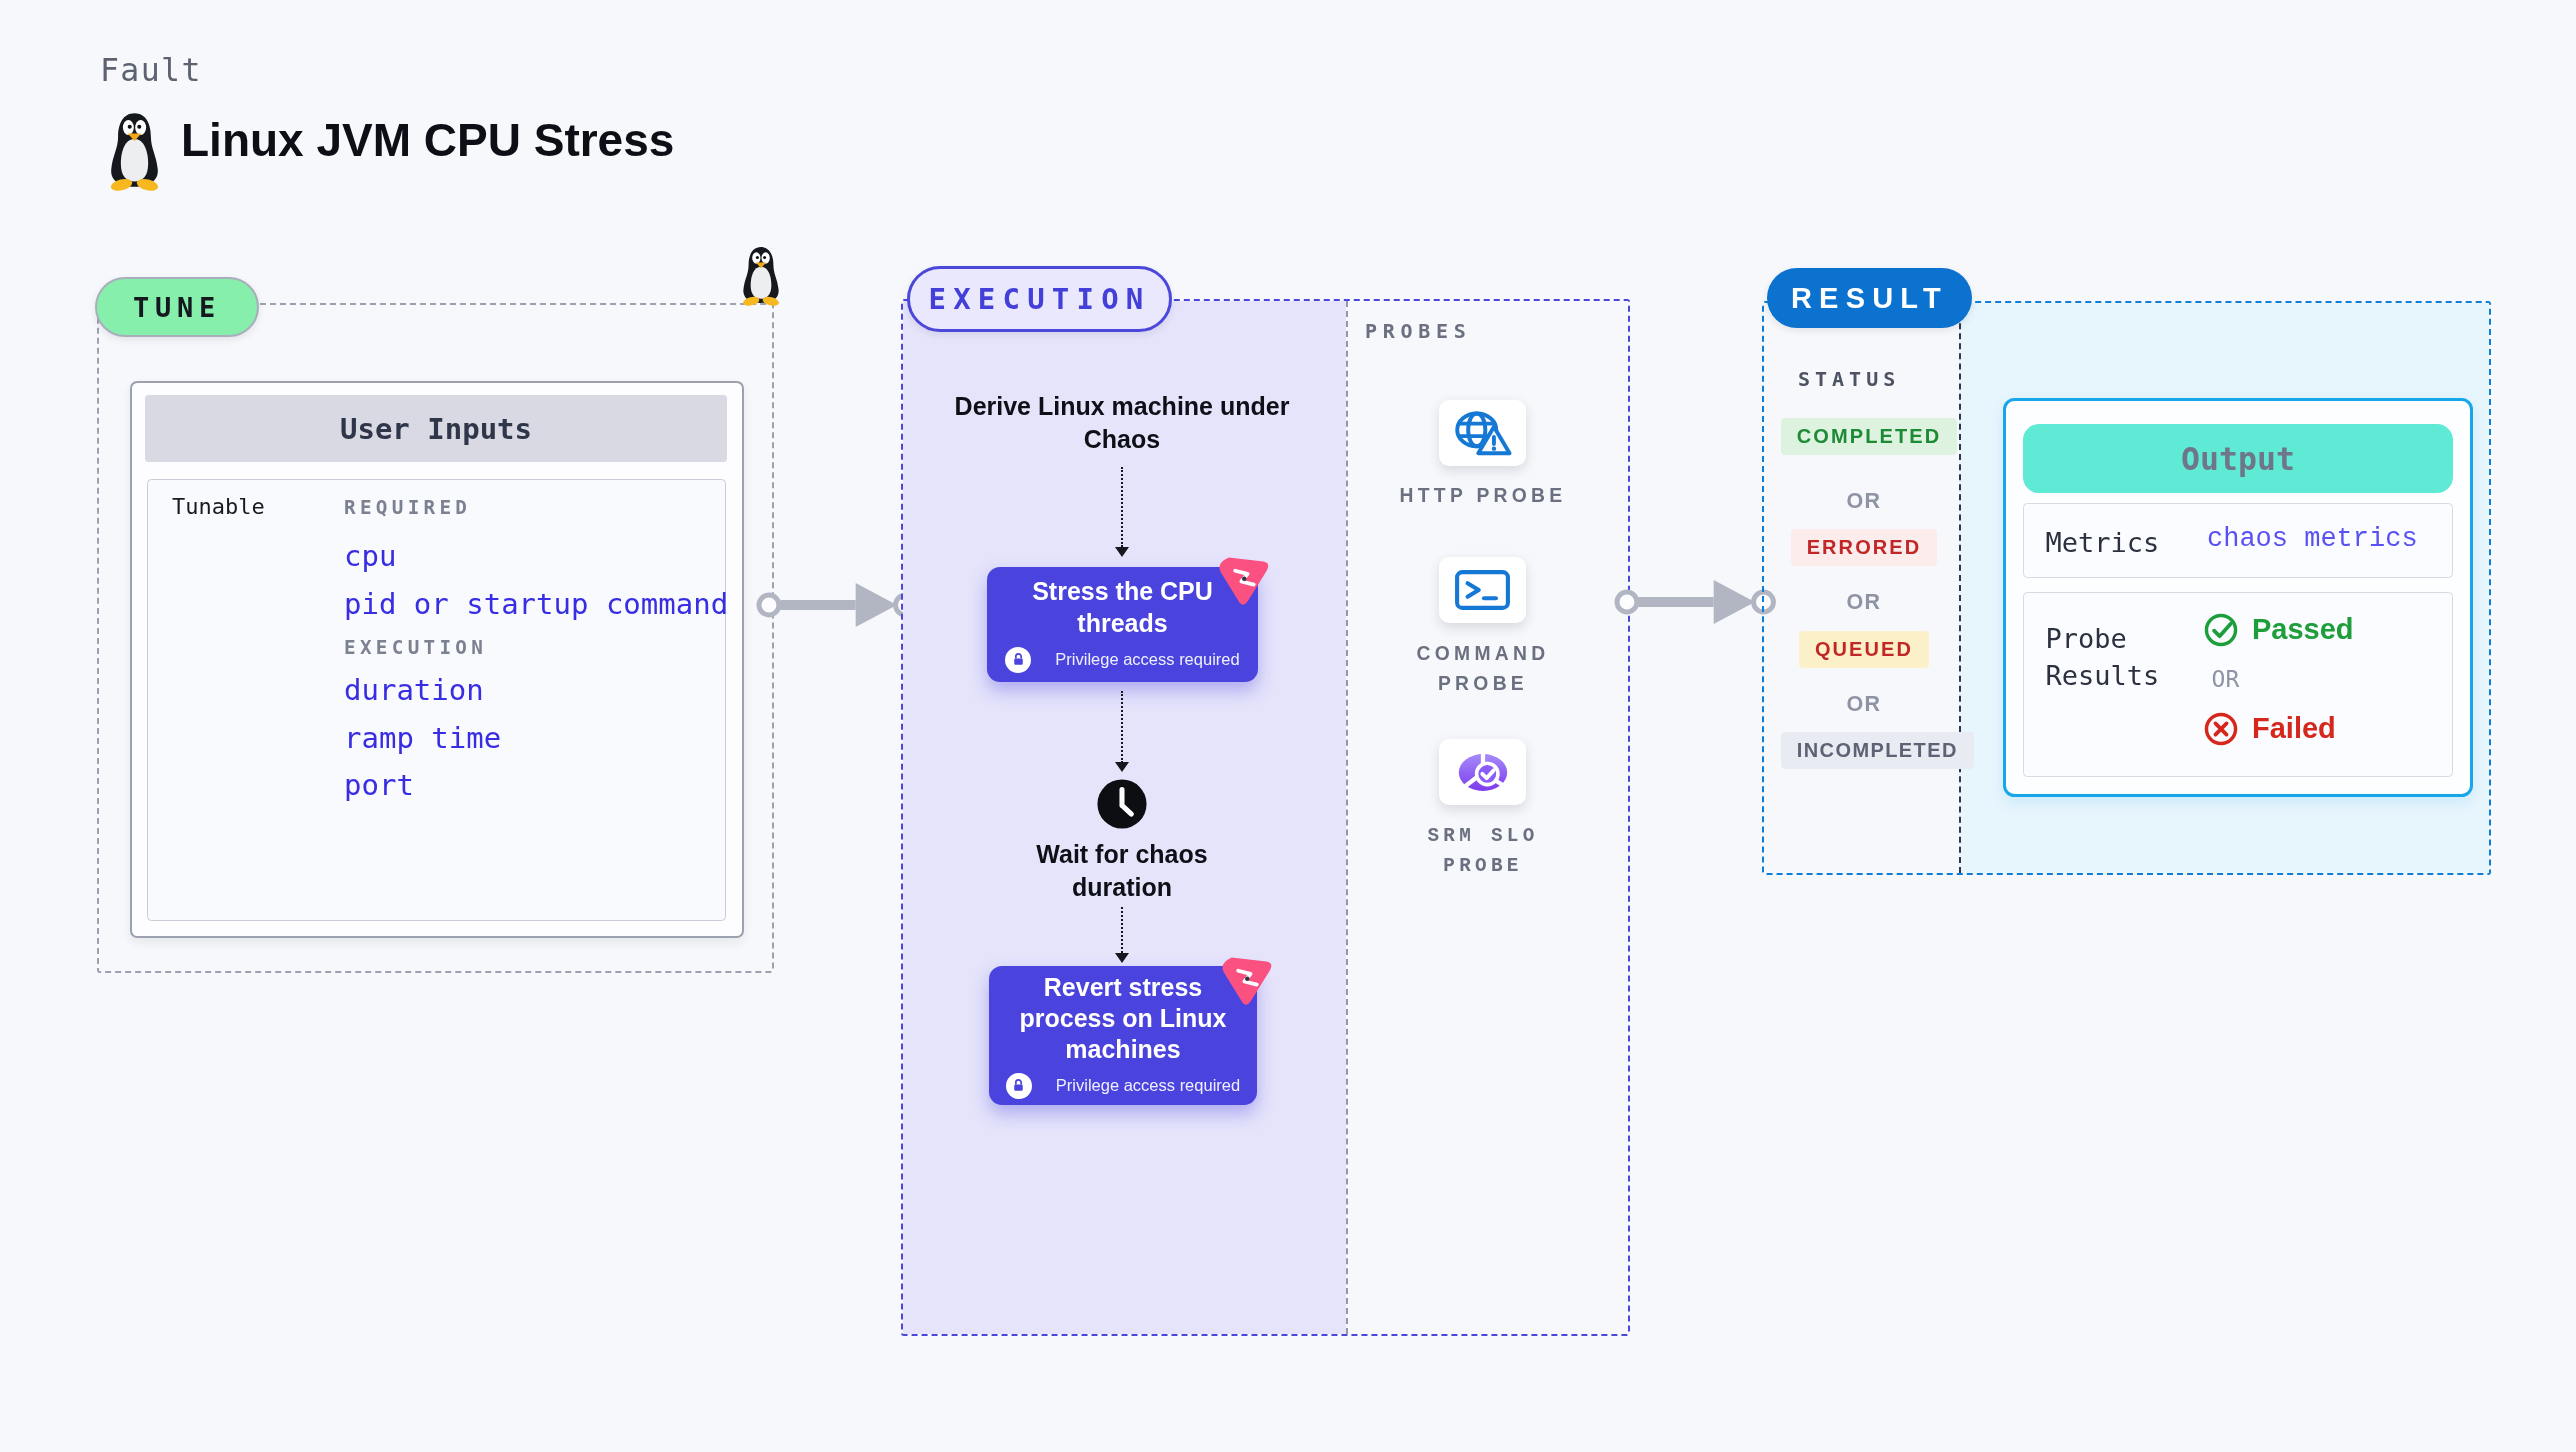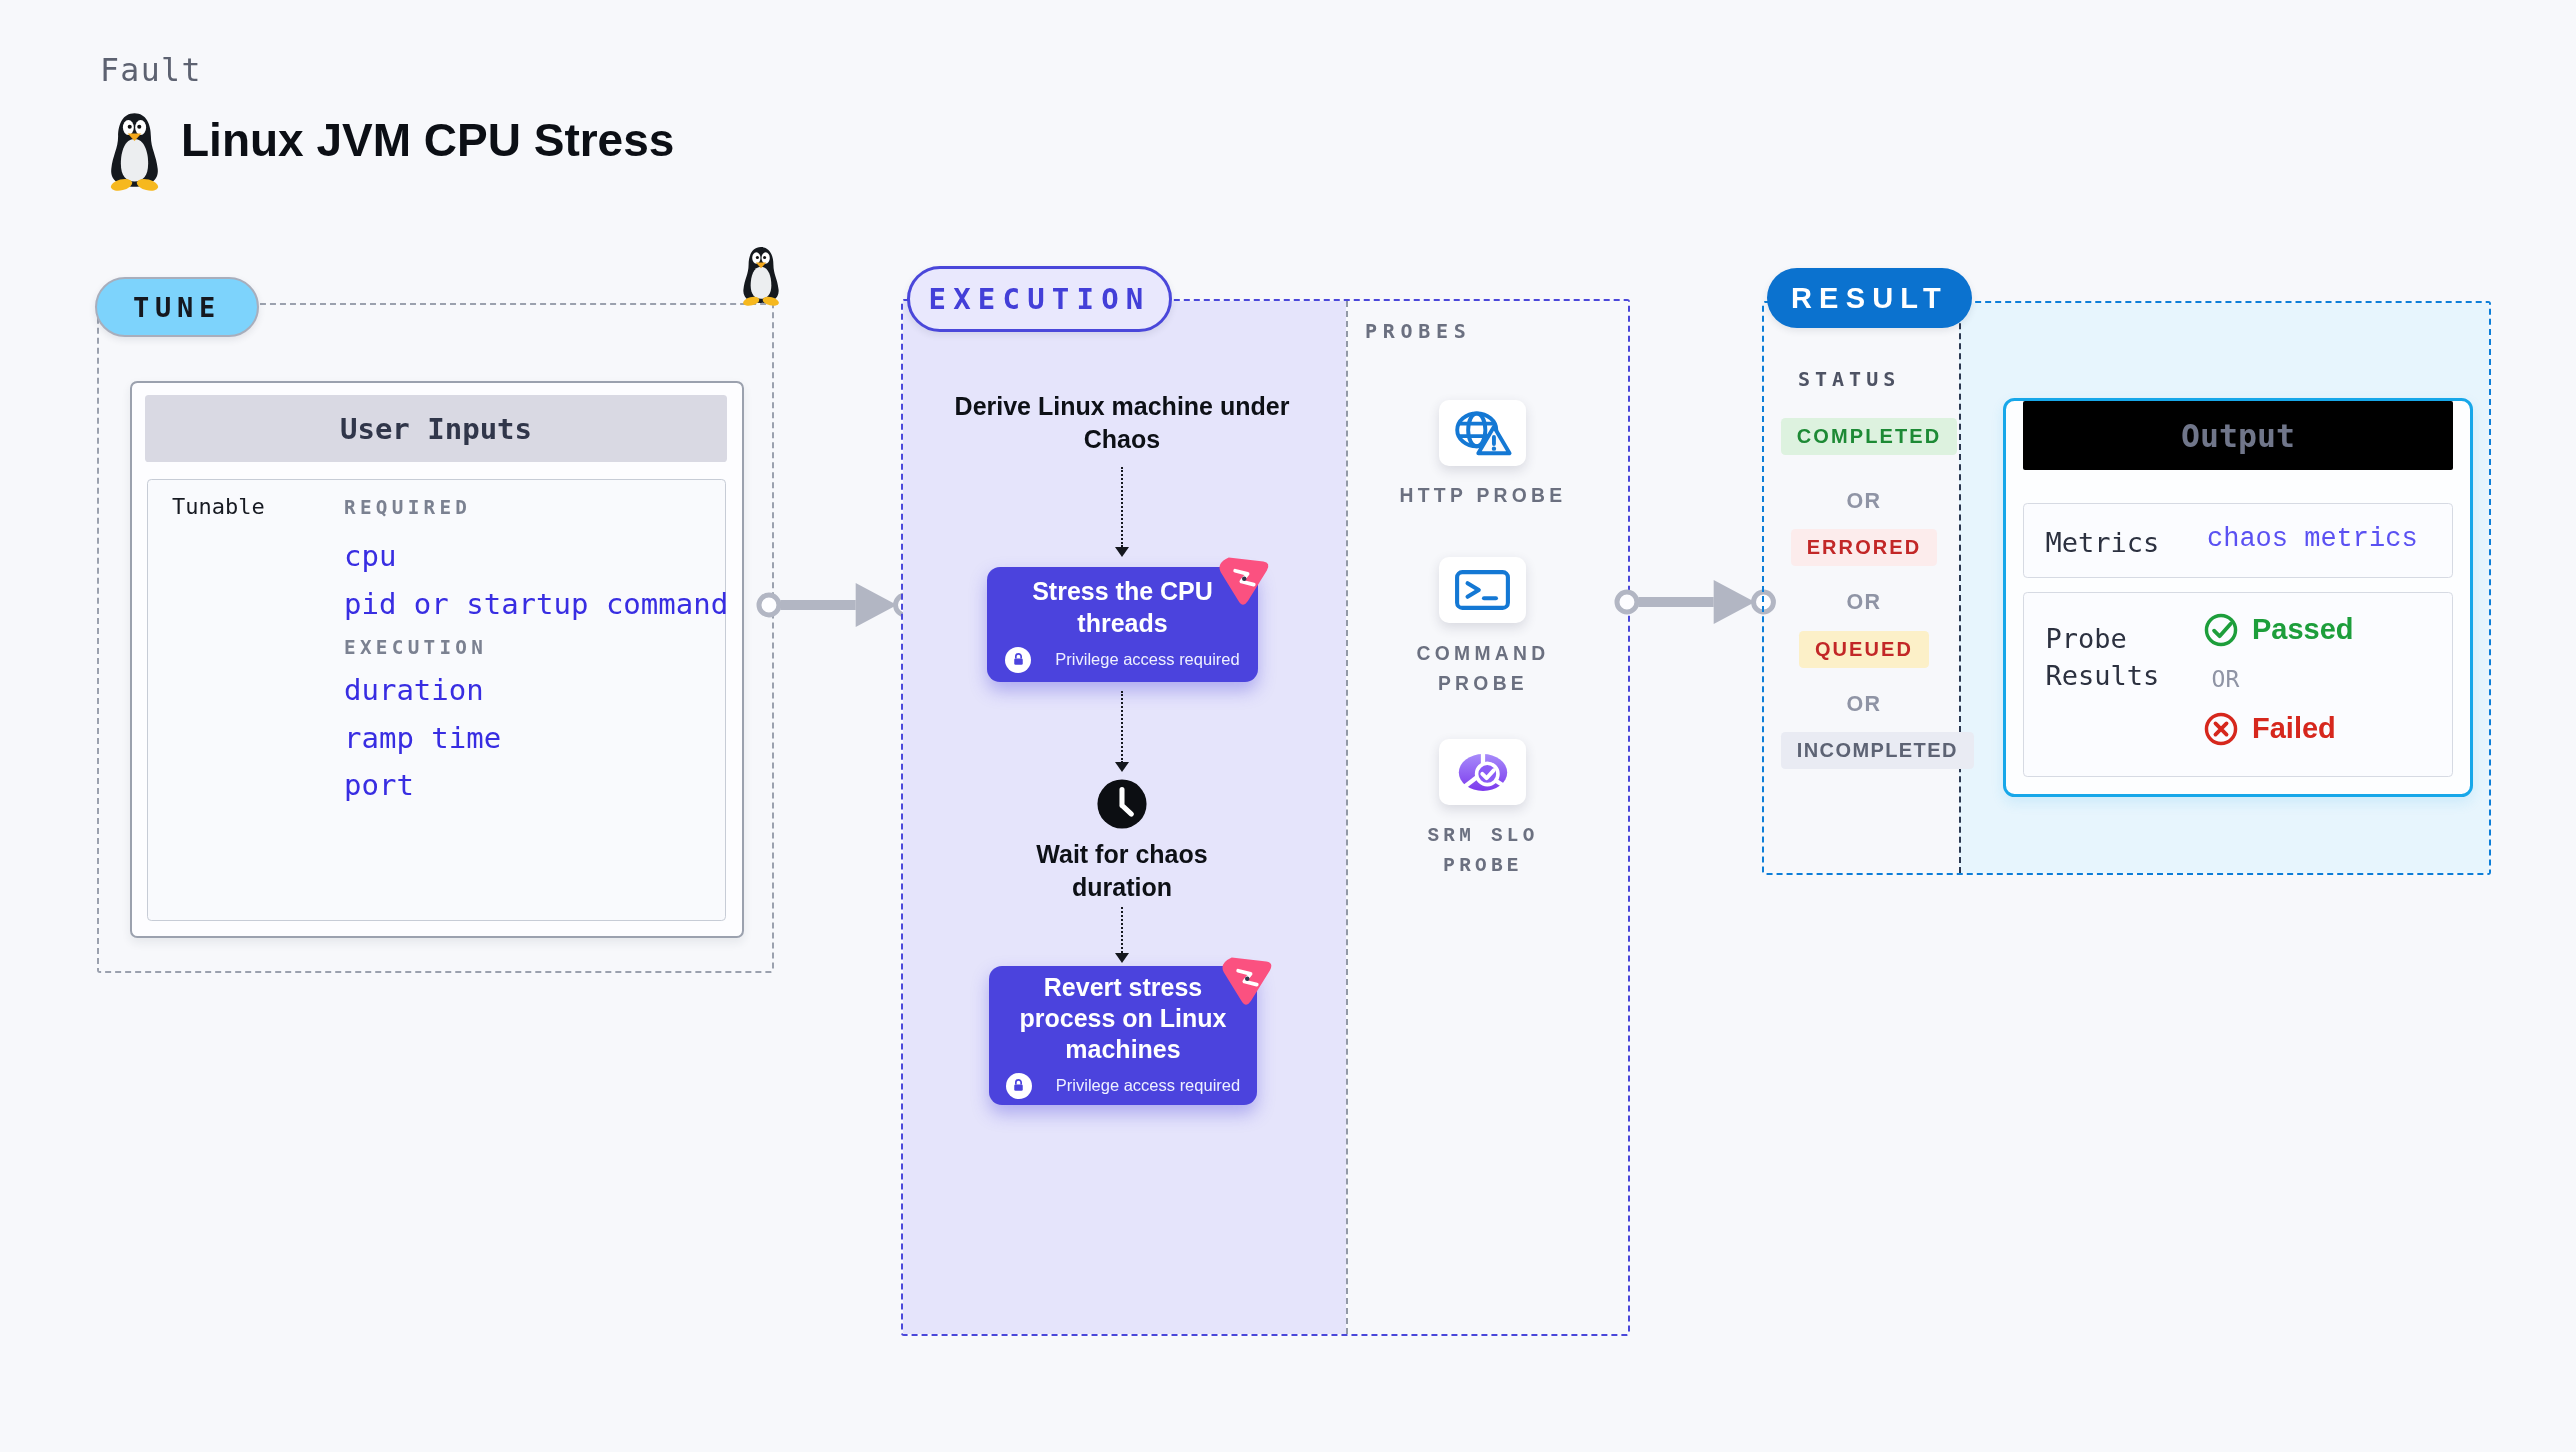--- a/index.html
+++ b/index.html
@@ -19,21 +19,21 @@
   .exec-box{left:901px;top:299px;width:725px;height:1033px;border:2.9px dashed #4a47da;border-radius:2.9px;}
   .exec-fill{left:0;top:0;width:443px;height:100%;background:#e5e4fb;}
   .probes-sep{left:443px;top:0;height:100%;width:0;border-left:2.1px dashed #9299a6;}
   .result-box{left:1762px;top:301px;width:725px;height:570px;border:2.9px dashed #0d7ed8;border-radius:2.9px;}
   .result-fill{left:195px;top:0;right:0;height:100%;background:#e7f5fd;}
   .result-sep{left:195px;top:0;height:100%;width:0;border-left:2.1px dashed #2b3850;}
 
   
   .pill{display:flex;align-items:center;justify-content:center;border-radius:33px;
         box-shadow:0 2.9px 7.2px rgba(40,45,70,.10);}
-  .tune-pill{left:95px;top:277px;width:160px;height:56px;background:#7dd3fc;border:2.1px solid #a8aebc;
+  .tune-pill{left:95px;top:277px;width:160px;height:56px;background:#86efac;border:2.1px solid #a8aebc;
              font-family:"DejaVu Sans Mono",monospace;font-weight:bold;font-size:27px;color:#15181f;letter-spacing:5.7px;}
   .exec-pill{left:907px;top:266px;width:259px;height:60px;background:#e9e8fd;border:3.6px solid #4a47da;
              font-family:"DejaVu Sans Mono",monospace;font-weight:bold;font-size:29px;color:#433fd8;letter-spacing:7.2px;}
   .result-pill{left:1767px;top:268px;width:205px;height:60px;background:#0b72cf;border:none;
              font-weight:bold;font-size:29px;color:#ffffff;letter-spacing:7.2px;}
 
   
   .inputs-card{left:130px;top:381px;width:610px;height:553px;background:#fdfdff;border:2.9px solid #9ba1ae;
                border-radius:7.2px;box-shadow:0 4.3px 10px rgba(40,45,70,.08);}
   .inputs-header{left:145px;top:395px;width:582px;height:67px;background:#d9d9e3;border-radius:3.6px;
@@ -76,21 +76,21 @@
   .badge-chip{display:inline-block;padding:7.2px 15.8px;border-radius:4.3px;font-size:20px;font-weight:bold;letter-spacing:2.1px;}
   .chip-completed{background:#ddf2df;color:#1d8a35;}
   .chip-errored{background:#fcecec;color:#c22727;}
   .chip-queued{background:#fcf0c8;color:#c22727;}
   .chip-incompleted{background:#e9ebf3;color:#5d6374;}
   .or-label{position:absolute;left:0;width:100%;font-size:21.5px;font-weight:bold;color:#8f94a5;letter-spacing:1.4px;}
 
   
   .output-card{left:2003px;top:398px;width:464px;height:393px;background:#fdfeff;border:3.6px solid #17a7e9;
                border-radius:11.5px;box-shadow:0 5.7px 13px rgba(23,167,233,.12);}
-  .output-header{position:absolute;left:17px;top:0;right:17px;height:69px;background:#000000;border-radius:2px;
+  .output-header{position:absolute;left:17px;top:23px;right:17px;height:69px;background:#5eead4;border-radius:16px;
                  display:flex;align-items:center;justify-content:center;
                  font-family:"DejaVu Sans Mono",monospace;font-weight:bold;font-size:31.5px;color:#70768a;}
   .output-row{position:absolute;left:17px;right:17px;background:#fbfcff;border:1.4px solid #d6dae3;border-radius:4.3px;}
   .metrics-row{top:102px;height:73px;}
   .probe-results-row{top:191px;height:183px;}
   .row-label{font-family:"DejaVu Sans Mono",monospace;font-size:27px;color:#2c3140;line-height:37px;}
   .metrics-value{font-family:Liberation Mono, monospace;font-size:27px;color:#5a51f2;cursor:pointer;}
   .pr-right{position:absolute;left:179px;top:18.6px;width:244px;}
   .pr-row{display:flex;align-items:center;gap:13px;}
   .passed-text{font-size:29px;font-weight:bold;color:#1d9e3b;}

